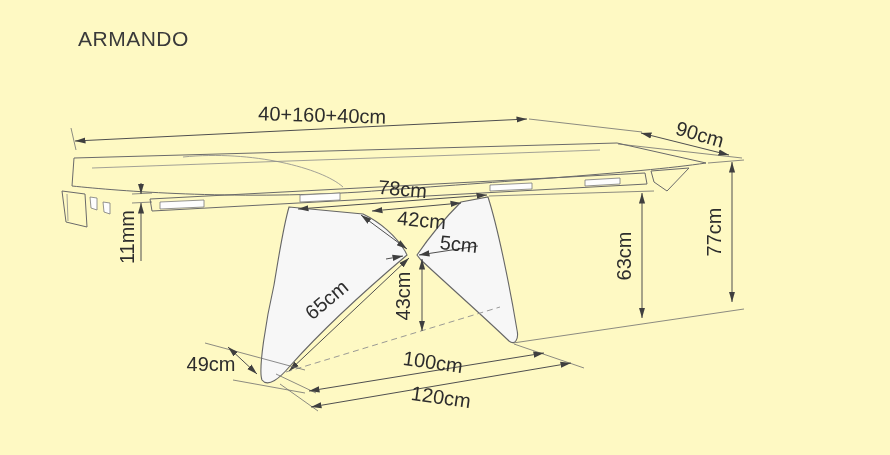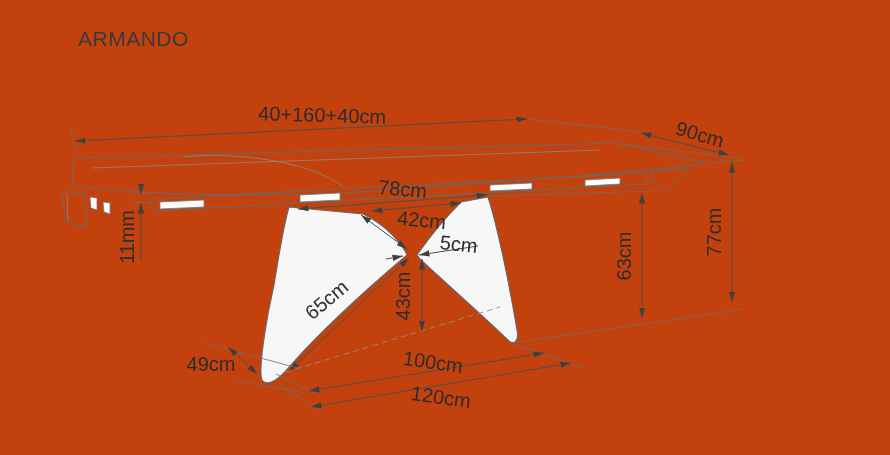--- a/index.html
+++ b/index.html
@@ -1,16 +1,16 @@
 <!DOCTYPE html>
 <html><head>
 <meta charset="utf-8">
 <style>
   html,body{margin:0;padding:0;background:#ffffff;}
-  #stage{position:relative;width:890px;height:455px;background:#c2410c;overflow:hidden;
+  #stage{position:relative;width:890px;height:455px;background:#fef9c3;overflow:hidden;
          font-family:"Liberation Sans", sans-serif;}
   svg{position:absolute;left:0;top:0;}
   .outline{fill:none;stroke:#6a6a6a;stroke-width:1;}
   .thin{fill:none;stroke:#8a8a8a;stroke-width:0.8;}
   .leg{fill:#f7f7f7;stroke:#666666;stroke-width:1.1;}
   .hw{fill:#fdfdfd;stroke:#7a7a7a;stroke-width:0.8;}
   .dim{fill:none;stroke:#4f4f4f;stroke-width:1;}
   .ext{fill:none;stroke:#6f6f6f;stroke-width:0.8;}
   .dash{fill:none;stroke:#8f8f8f;stroke-width:0.9;stroke-dasharray:6 4;}
   .lbl{fill:#2d2d2d;font-size:20px;}

